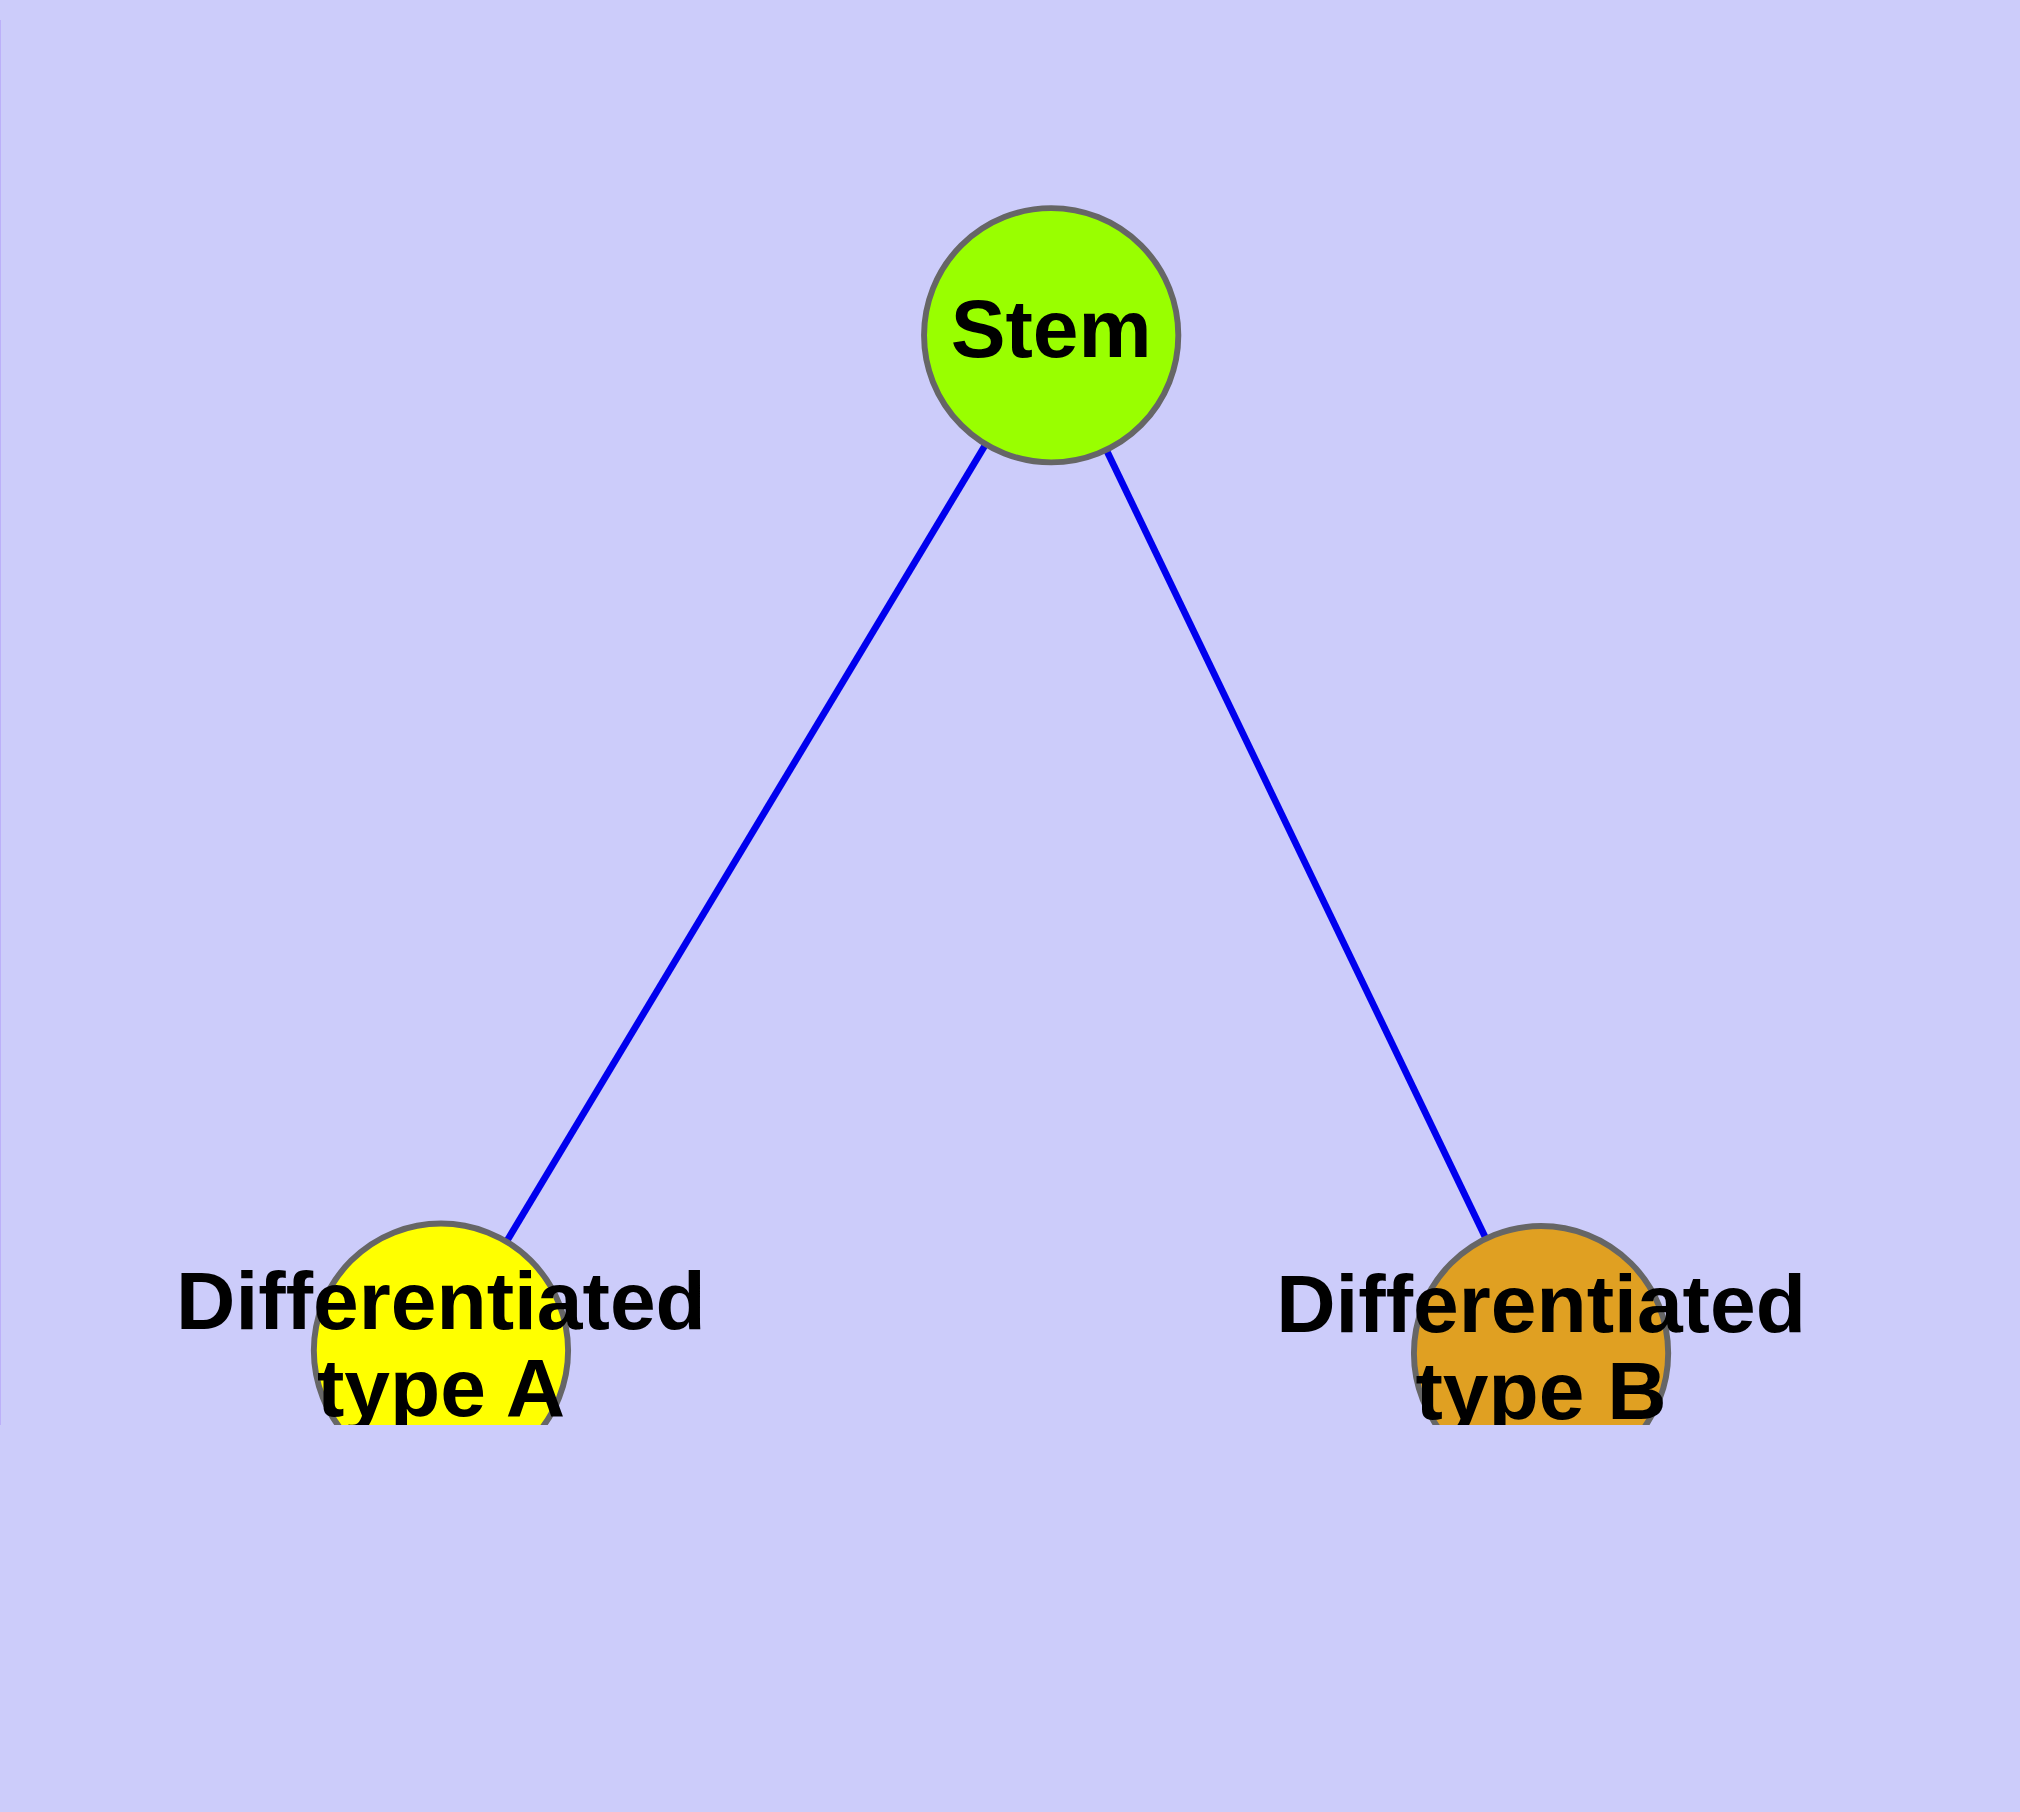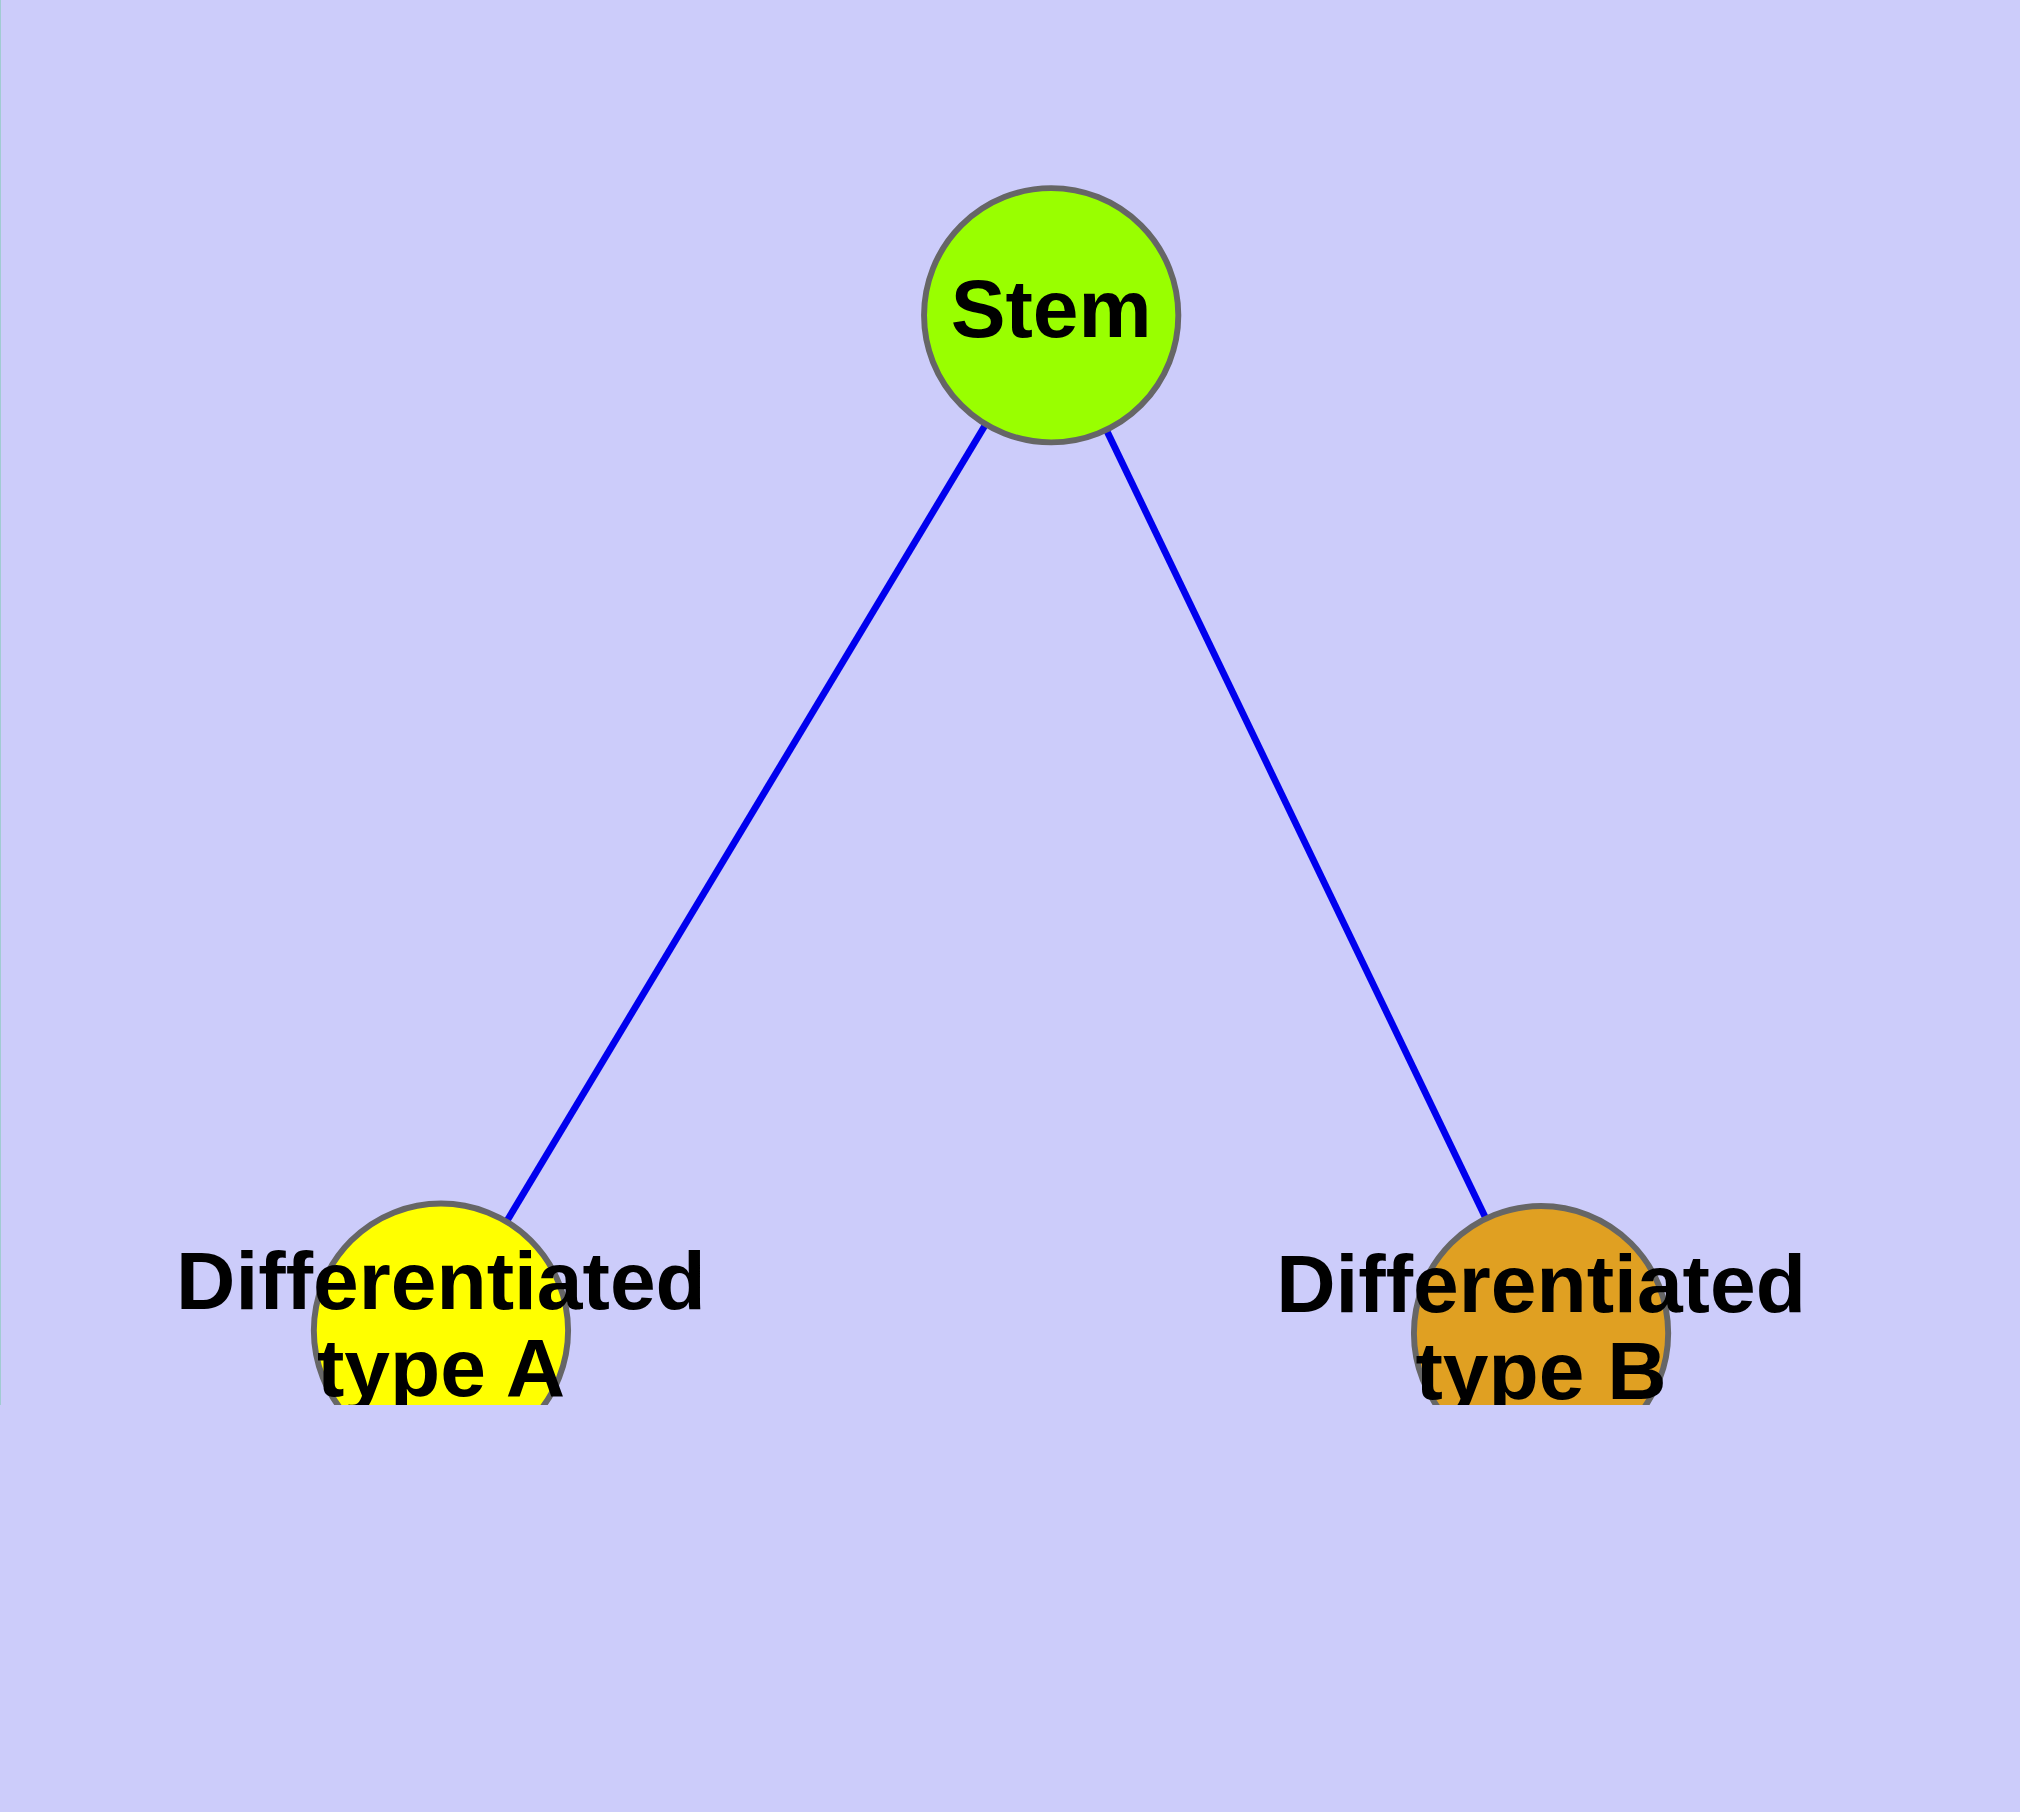--- a/index.html
+++ b/index.html
@@ -34,21 +34,21 @@
     font-family: "Liberation Sans", sans-serif;
     font-weight: bold;
     fill: #000000;
     text-anchor: middle;
     dominant-baseline: middle;
   }
 </style>
 </head>
 <body>
 
-<div id="canvas" style="width: 2021px; height: 1405px; background: #22c55e;">
+<div id="canvas" style="width: 2021px; height: 1405px; background: #8b5cf6; margin-top: 20px;">
   <svg id="graph-svg" viewBox="0 0 2384 2138" style="width: 2021px; height: 1812px;">
     <rect id="bg-rect" x="0" y="0" width="2384" height="2138" fill="#ccccfa"></rect>
 
     <g id="edges-layer">
         <line x1="1240" y1="372" x2="520" y2="1570" stroke="#0000ee" stroke-width="8" class="edge-line"></line>
         <line x1="1240" y1="372" x2="1818" y2="1573" stroke="#0000ee" stroke-width="8" class="edge-line"></line>
       </g>
     <g id="nodes-layer">
         <circle cx="1240" cy="372" r="150" fill="#99ff00" stroke="#666666" stroke-width="7" class="node-circle"></circle>
         <circle cx="520" cy="1570" r="150" fill="#ffff00" stroke="#666666" stroke-width="7" class="node-circle"></circle>

